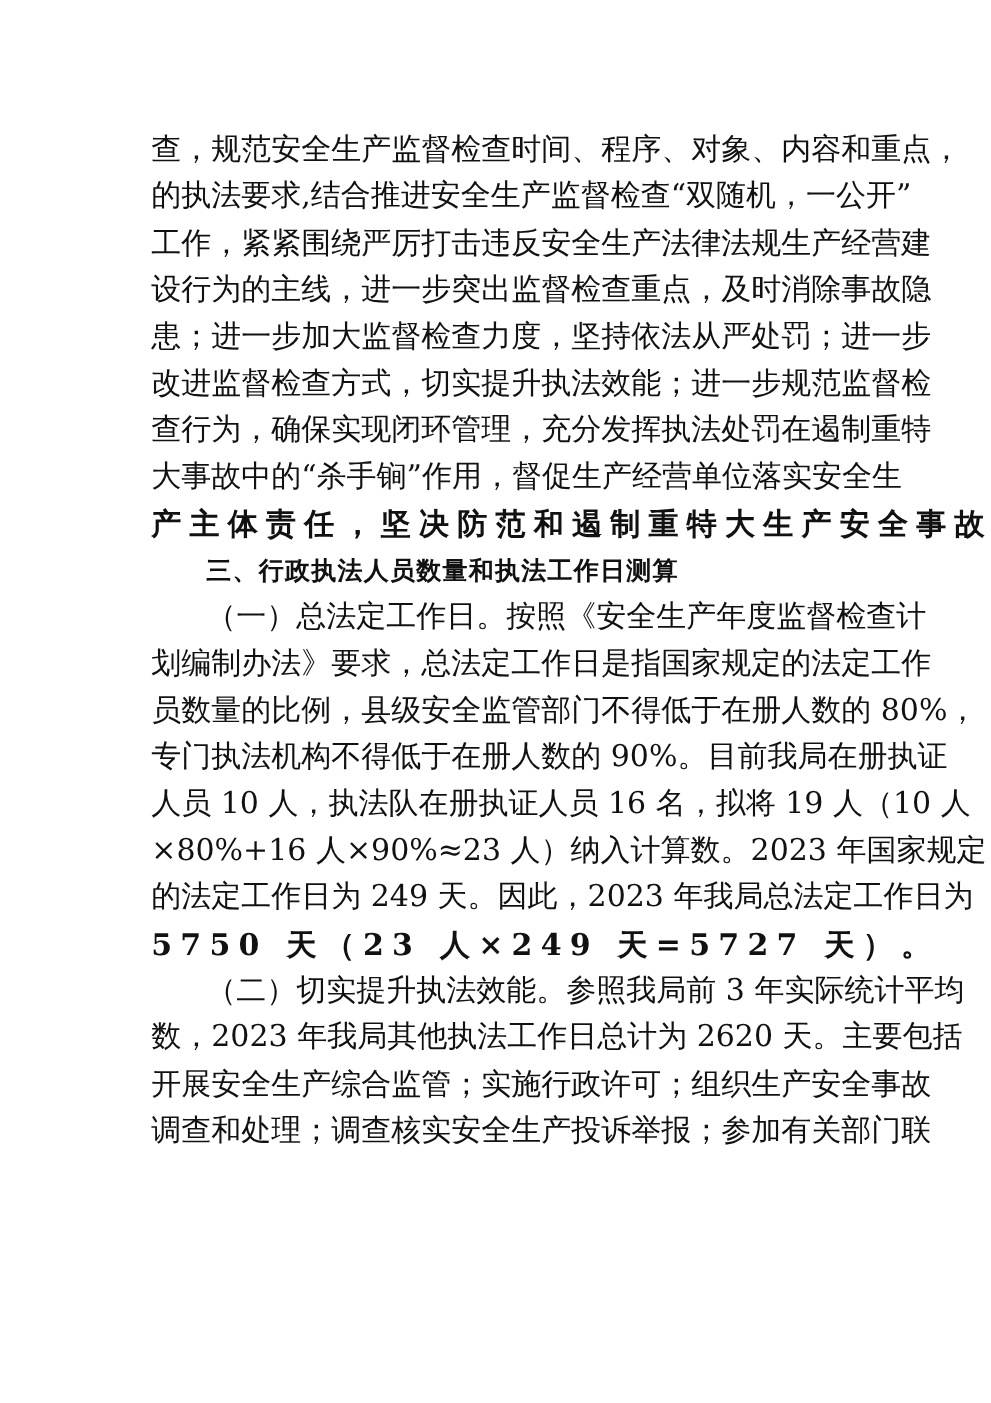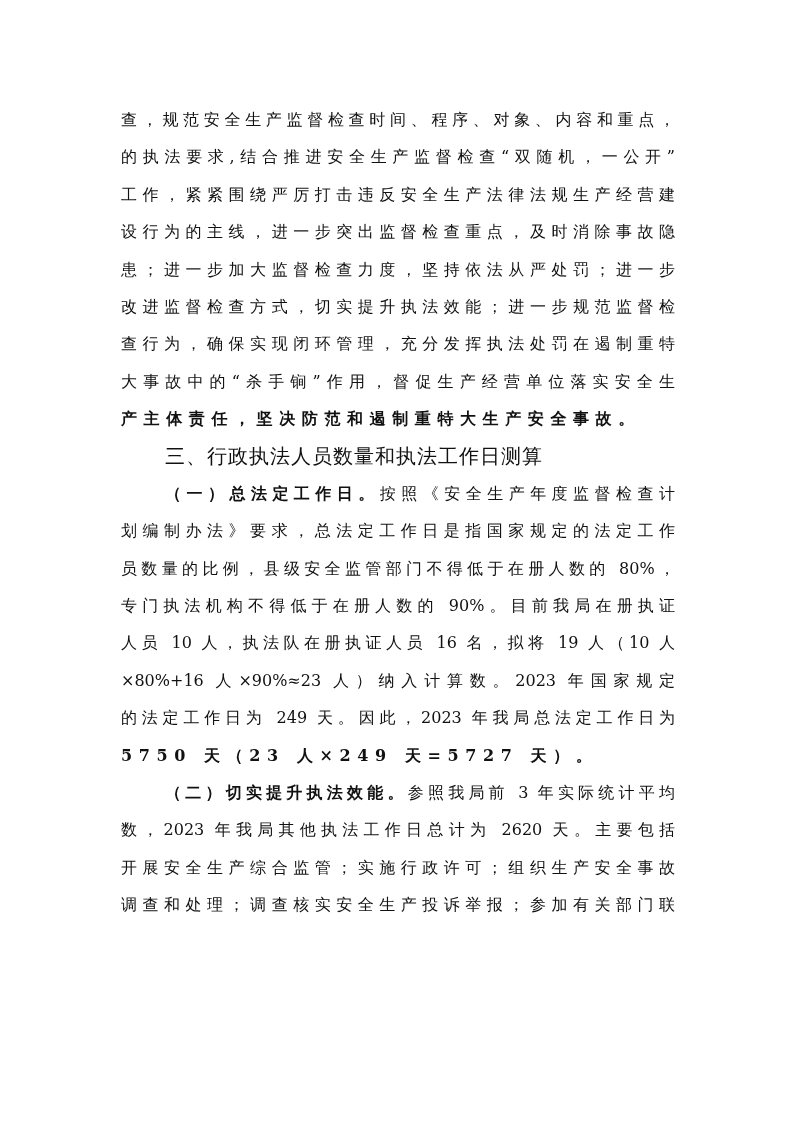--- a/index.html
+++ b/index.html
@@ -17,44 +17,44 @@
   }
   .page {
     position: absolute;
     left: 121px;
     top: 101px;
     width: 554px;
   }
   .line {
     height: 37.4px;
     line-height: 37.4px;
-    font-size: 16px;
+    font-size: 24px;
     white-space: nowrap;
     text-align: justify;
     text-align-last: justify;
     letter-spacing: 0;
   }
   .line.last {
     text-align-last: left;
     letter-spacing: 6.6px;
     font-weight: bold;
   }
   .indent {
     padding-left: 44px;
   }
   .heading {
     font-family: "DejaVu Sans", "Liberation Sans", sans-serif;
-    font-weight: normal;
+    font-weight: bold;
     font-size: 20px;
     text-align-last: left;
     letter-spacing: 1px;
     padding-left: 44px;
   }
   .subhead {
-    font-weight: bold;
+    font-weight: normal;
   }
 </style>
 </head>
 <body>
 
 <div class="page">
 
   <div>
     <div class="line">查，规范安全生产监督检查时间、程序、对象、内容和重点，</div>
     <div class="line">的执法要求,结合推进安全生产监督检查“双随机，一公开”</div>

